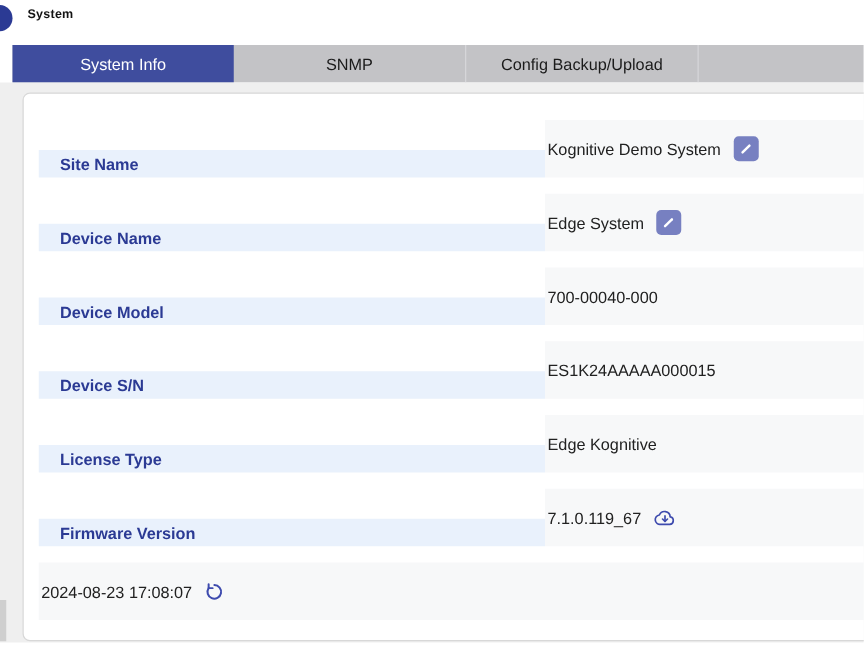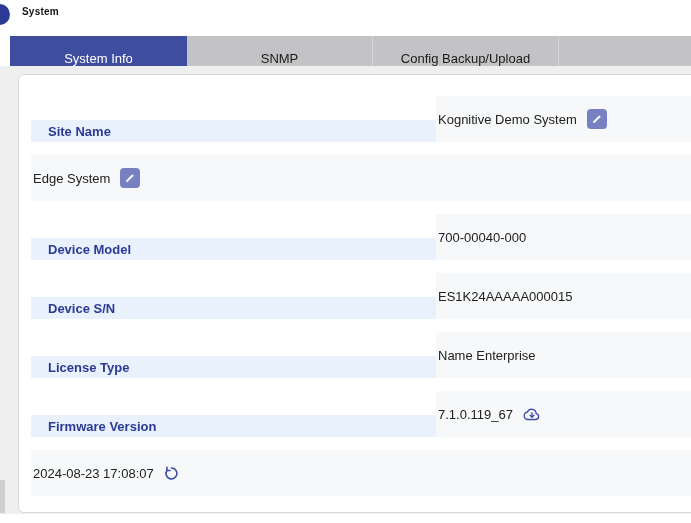--- a/index.html
+++ b/index.html
@@ -22,21 +22,21 @@
     position:absolute; left:22px; top:6px;
     font-size:10px; font-weight:700; color:#141414; letter-spacing:.2px;
   }
 
   
   .tabbar {
     position:absolute; left:10px; top:36px; right:0; height:30px;
     background:var(--tab-gray,#C3C3C6); display:flex; align-items:stretch;
   }
   .tab {
-    display:flex; align-items:flex-end; justify-content:center;
+    display:flex; align-items:center; justify-content:center;
     width:186px; font-size:13px; color:#1b1b1b; cursor:pointer;
     border-right:1px solid #d6d6d9;
   }
   .tab:first-child { width:177px; border-right:none; }
   .tab.active { background:var(--accent-blue,#3F4D9E); color:#ffffff; border-right:none; }
 
   
   .content { position:absolute; left:0; top:66px; width:691px; height:448px; background:#EFEFEF; }
   .card {
     position:absolute; left:18px; right:-12px; top:8px; height:439px;
@@ -102,20 +102,21 @@
 
   <button class="edit-btn">
     <svg width="14" height="14" viewBox="0 0 16 16">
       <path d="M4.6 11.4 L10.9 5.1" fill="none" stroke="#ffffff" stroke-width="2.2" stroke-linecap="round"></path>
     </svg>
   </button>
 </div>
   </div>
 
   <div class="row">
+    <div class="row-label">Device Name</div>
     <div class="row-value">
       <span class="value-text">Edge System</span>
 
   <button class="edit-btn">
     <svg width="14" height="14" viewBox="0 0 16 16">
       <path d="M4.6 11.4 L10.9 5.1" fill="none" stroke="#ffffff" stroke-width="2.2" stroke-linecap="round"></path>
     </svg>
   </button>
 </div>
   </div>
@@ -130,21 +131,21 @@
   <div class="row">
     <div class="row-label">Device S/N</div>
     <div class="row-value">
       <span class="value-text">ES1K24AAAAA000015</span>
     </div>
   </div>
 
   <div class="row">
     <div class="row-label">License Type</div>
     <div class="row-value">
-      <span class="value-text">Name Enterprise</span>
+      <span class="value-text">Edge Kognitive</span>
     </div>
   </div>
 
   <div class="row">
     <div class="row-label">Firmware Version</div>
     <div class="row-value">
       <span class="value-text">7.1.0.119_67</span>
 
   <button class="icon-btn">
     <svg width="18" height="17" viewBox="0 0 20 18">

